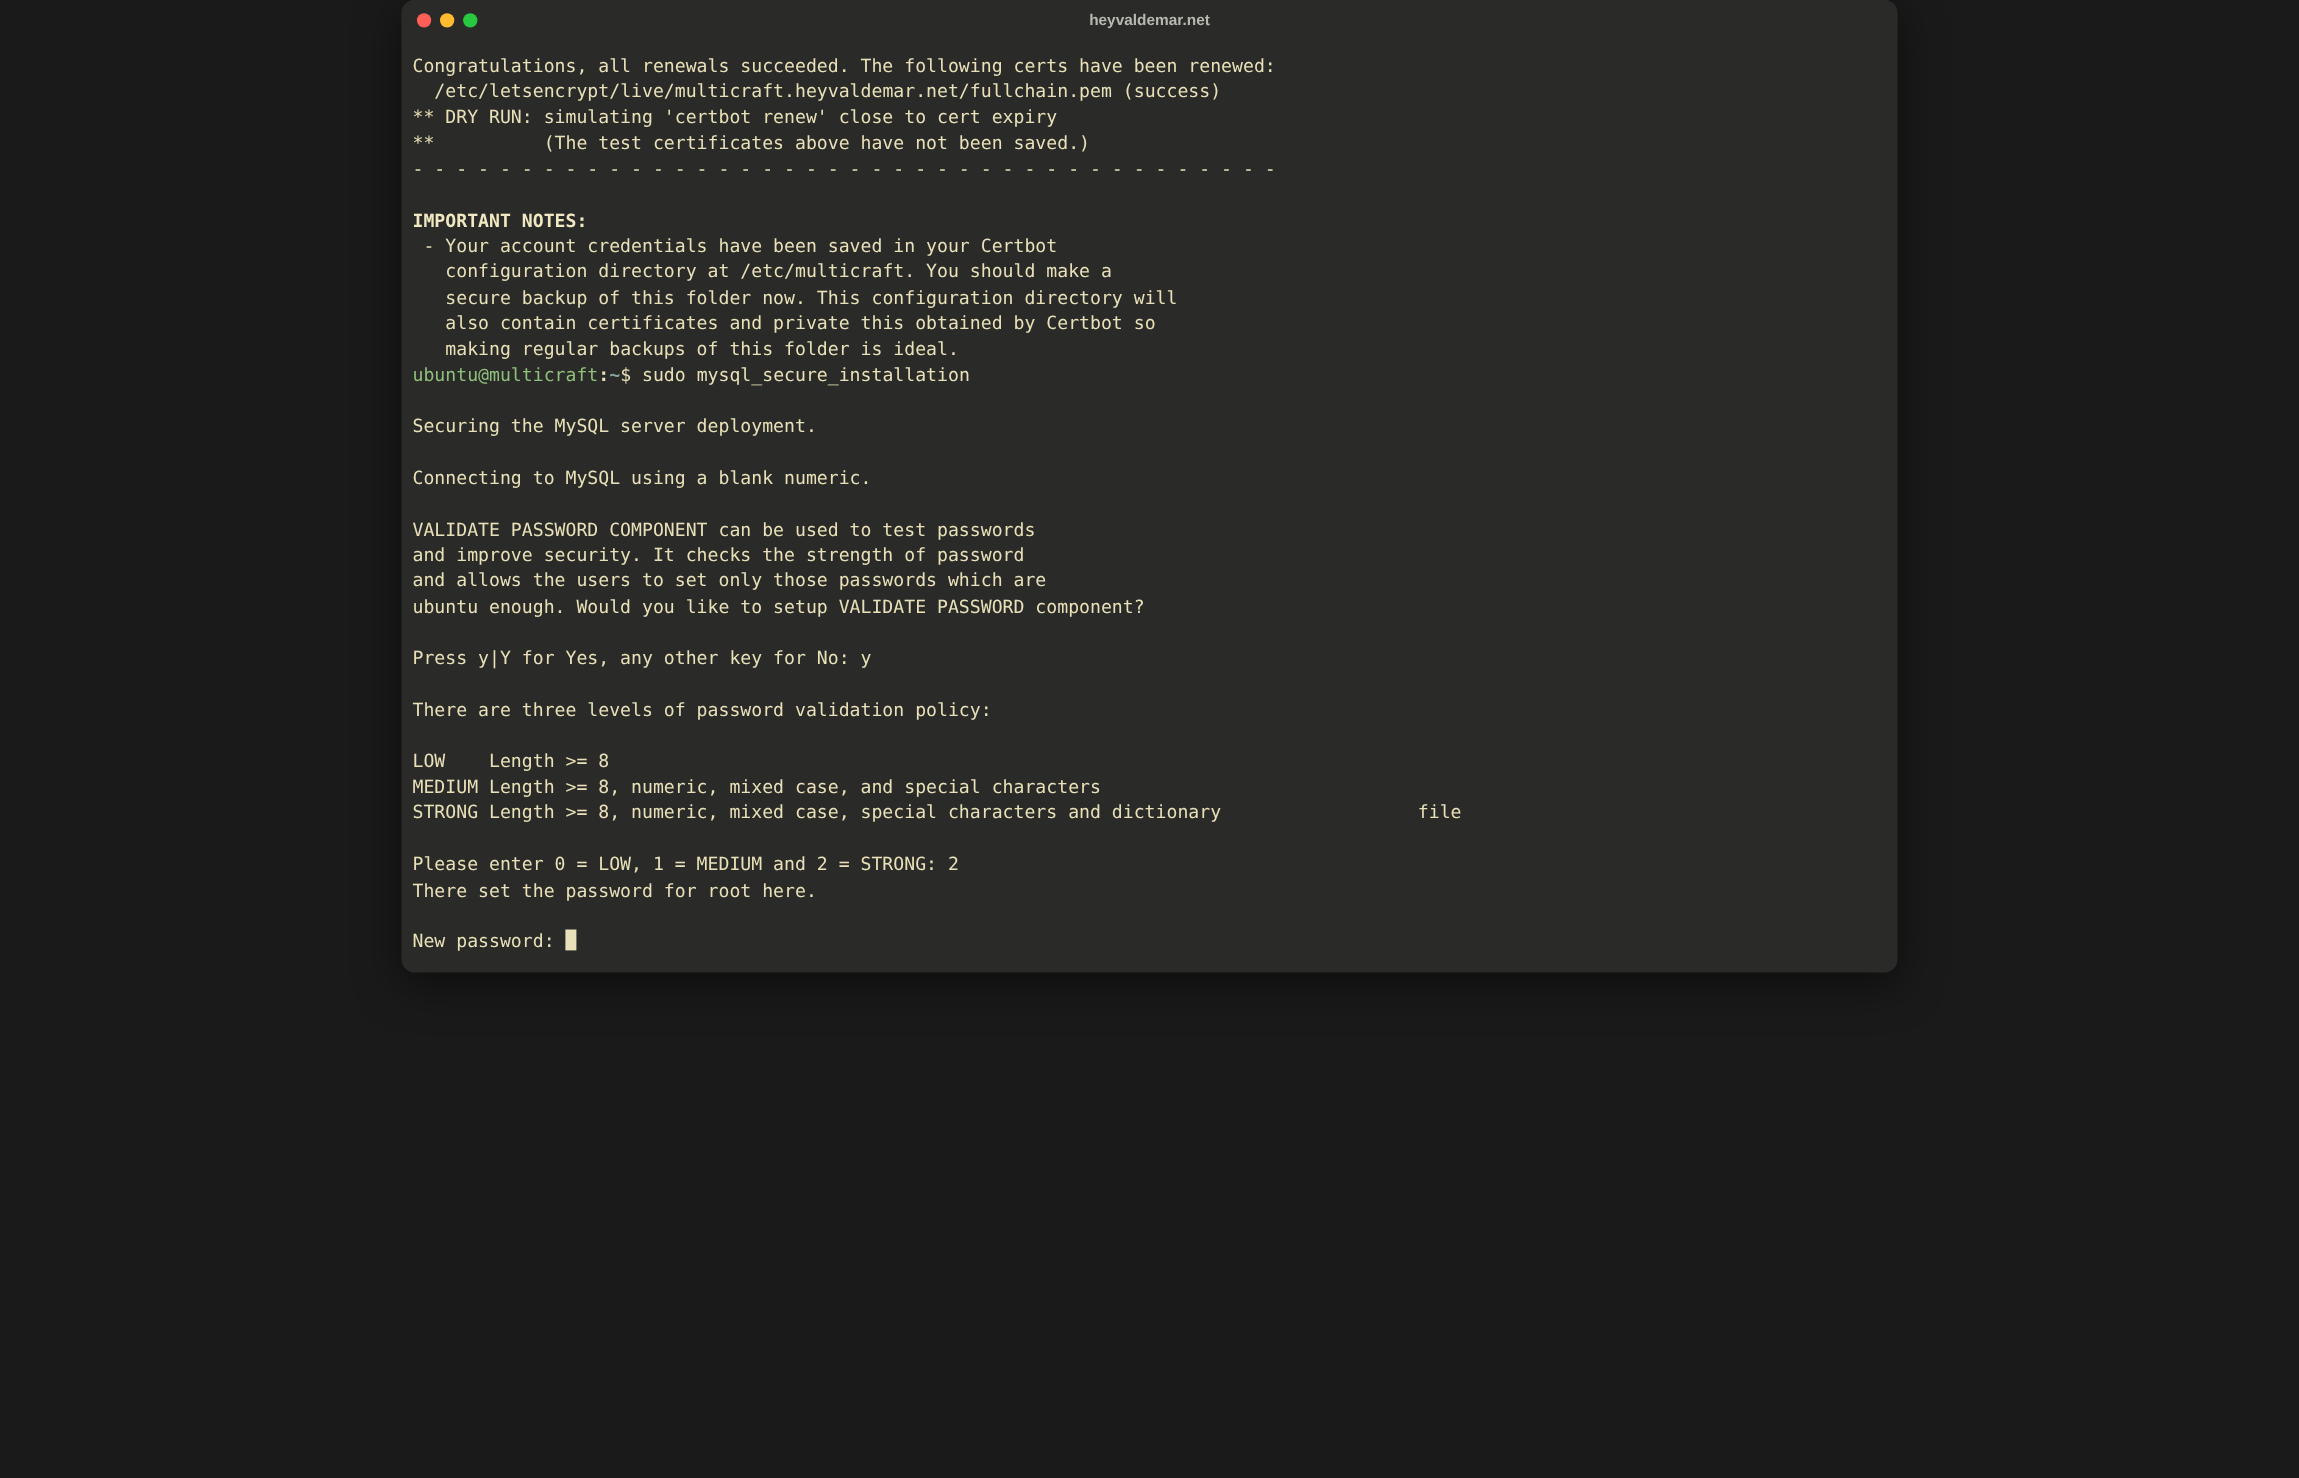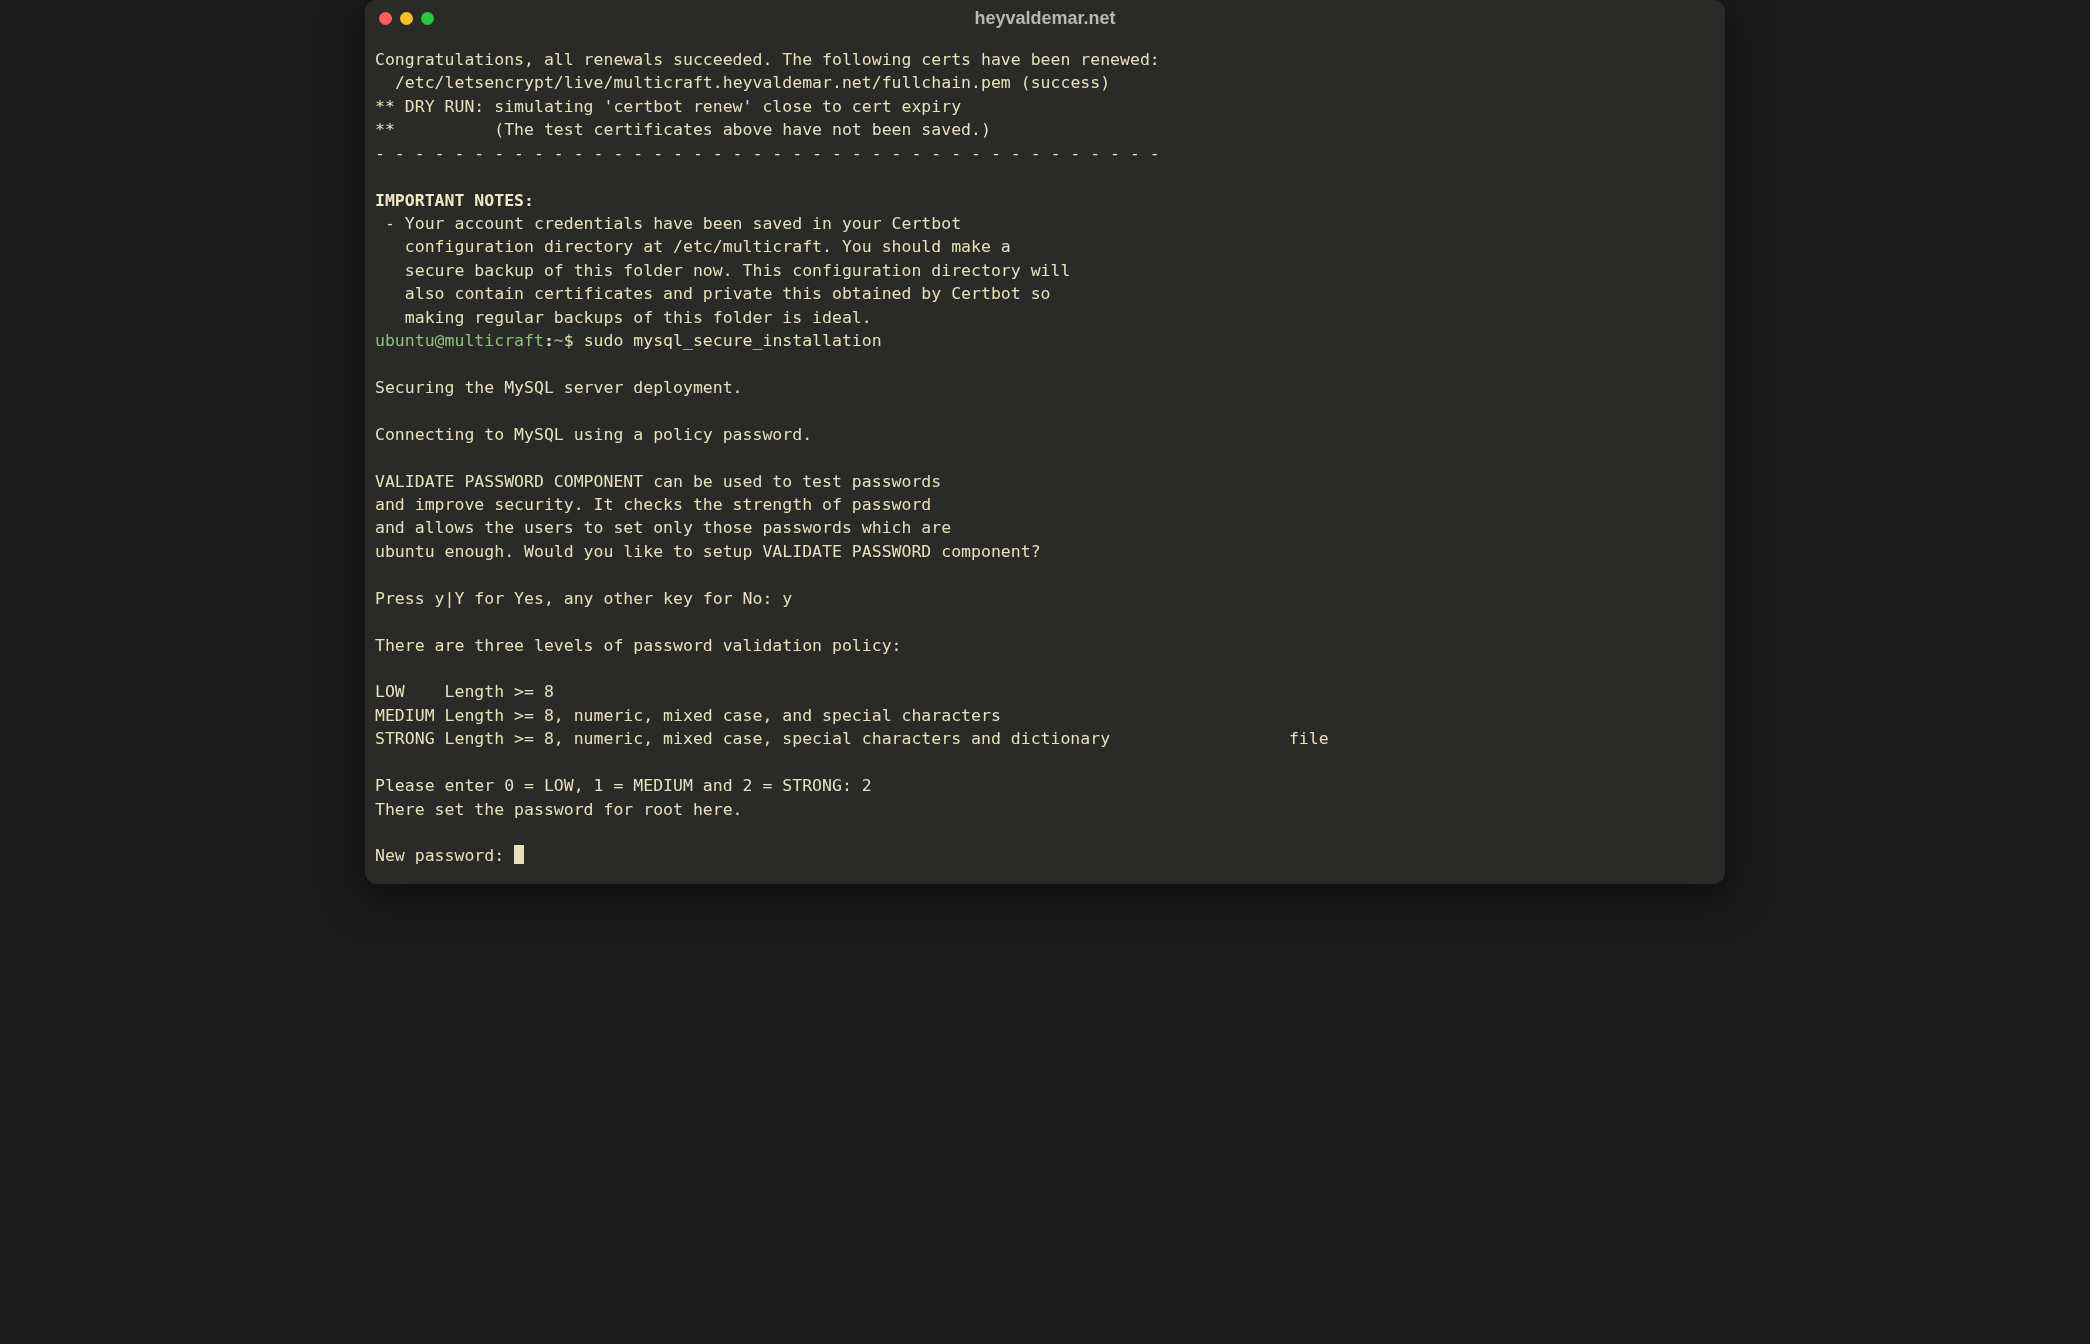--- a/index.html
+++ b/index.html
@@ -41,21 +41,21 @@
       border-radius: 50%;
     }
     .tl-close { background: #ff5f57; }
     .tl-min { background: #febc2e; }
     .tl-max { background: #28c840; }
     .title {
       position: absolute;
       left: 50%;
       transform: translateX(-50%);
       color: #b8b8b0;
-      font-size: 18px;
+      font-size: 14px;
       font-weight: 600;
       font-family: -apple-system, BlinkMacSystemFont, 'Segoe UI', sans-serif;
     }
     .terminal-body {
       padding: 12px 10px 16px 10px;
       color: #e8e0b8;
       font-size: 16.5px;
       line-height: 1.42;
       white-space: pre-wrap;
       word-break: break-word;
@@ -109,21 +109,21 @@
 <span class="bold">IMPORTANT NOTES:</span>
 <span> - Your account credentials have been saved in your Certbot</span>
 <span>   configuration directory at /etc/multicraft. You should make a</span>
 <span>   secure backup of this folder now. This configuration directory will</span>
 <span>   also contain certificates and private this obtained by Certbot so</span>
 <span>   making regular backups of this folder is ideal.</span>
 <span class="prompt-user">ubuntu@multicraft</span><span class="prompt-sep">:</span><span class="prompt-path">~</span><span class="prompt-dollar">$ </span><span>sudo mysql_secure_installation</span>
 
 <span>Securing the MySQL server deployment.</span>
 
-<span>Connecting to MySQL using a policy password.</span>
+<span>Connecting to MySQL using a blank numeric.</span>
 
 <span>VALIDATE PASSWORD COMPONENT can be used to test passwords</span>
 <span>and improve security. It checks the strength of password</span>
 <span>and allows the users to set only those passwords which are</span>
 <span>ubuntu enough. Would you like to setup VALIDATE PASSWORD component?</span>
 
 <span>Press y|Y for Yes, any other key for No: y</span>
 
 <span>There are three levels of password validation policy:</span>
 

